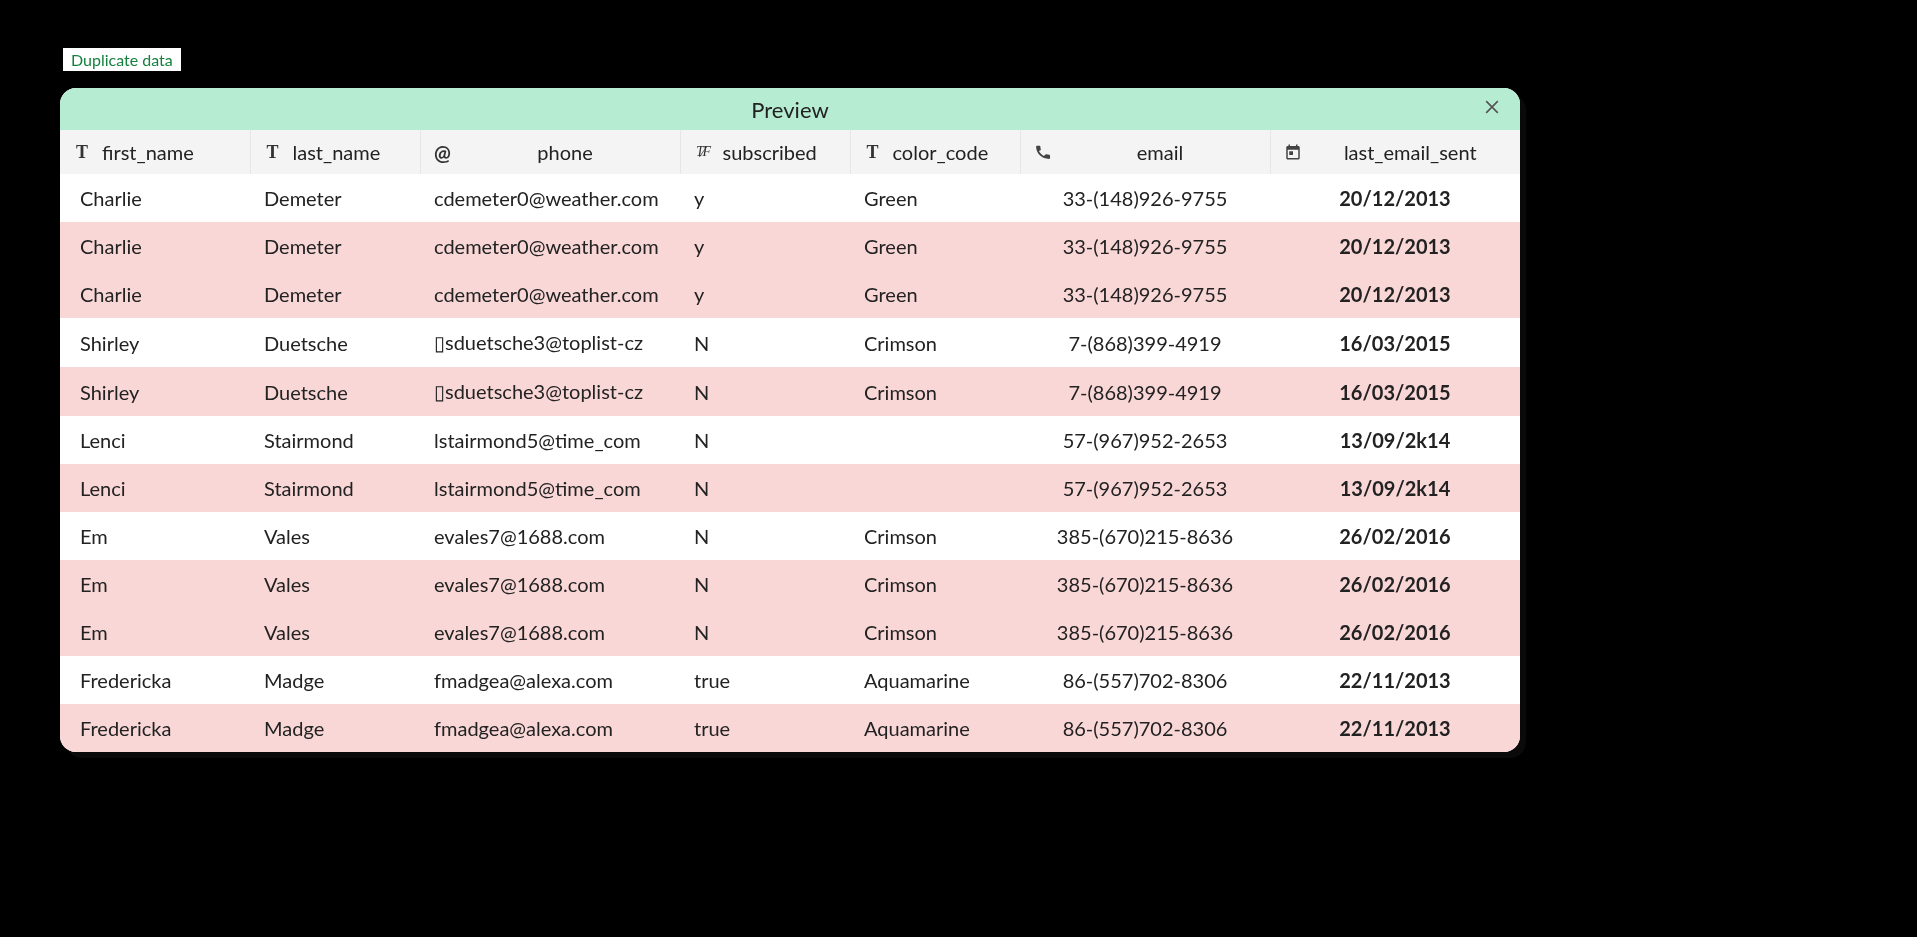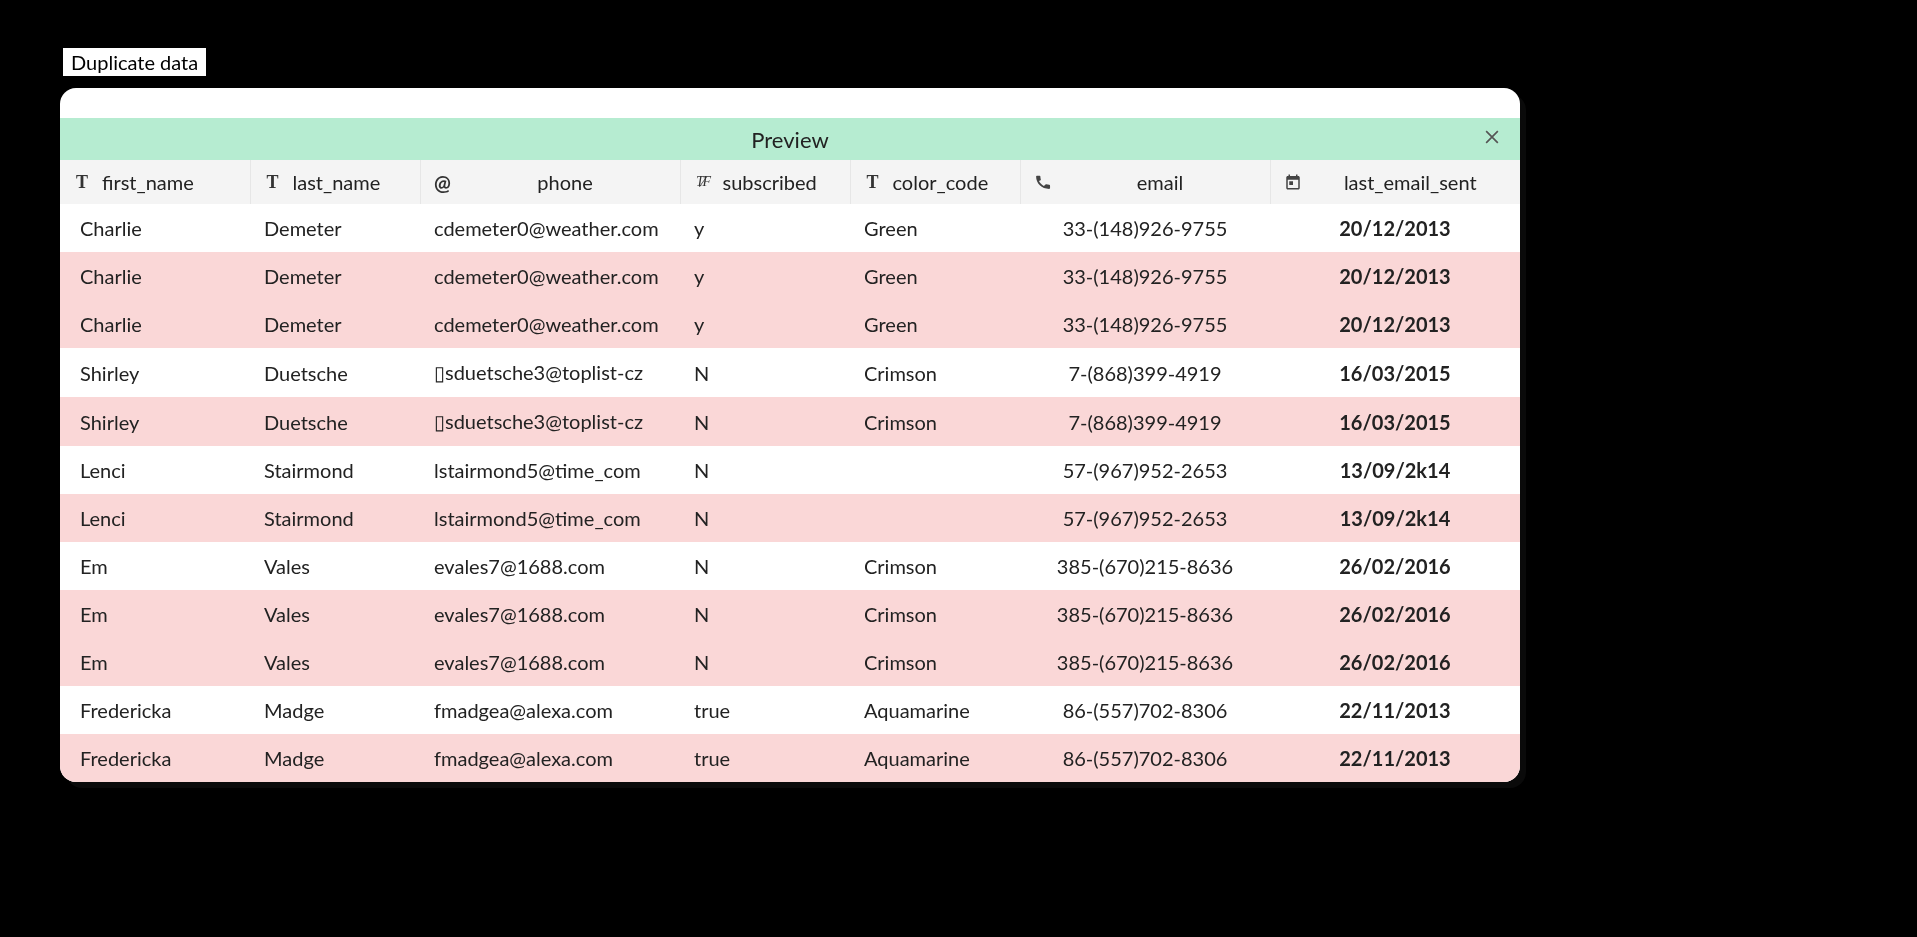--- a/index.html
+++ b/index.html
@@ -10,43 +10,42 @@
     font-family: "Lato", "Helvetica Neue", Arial, sans-serif;
     font-size: 20px;
     color: #222;
   }
   .page-title {
     position: absolute;
     top: 48px;
     left: 63px;
     background: #fff;
     padding: 2px 8px;
-    font-size: 20px;
-    color: #000000;
+    font-size: 16px;
+    color: #15803d;
   }
   .panel {
     position: absolute;
     top: 88px;
     left: 60px;
     width: 1460px;
     border-radius: 16px;
     overflow: hidden;
     box-shadow: 6px 6px 0 rgba(255,255,255,0.04);
     background: #fff;
   }
   .panel-header {
     background: #b6ecd1;
     height: 42px;
     position: relative;
     display: flex;
     align-items: center;
     justify-content: center;
     font-size: 22px;
     color: #222;
-    margin-top: 30px;
   }
   .panel-header .close {
     position: absolute;
     right: 14px;
     top: 6px;
     width: 28px;
     height: 28px;
     display: flex;
     align-items: center;
     justify-content: center;

